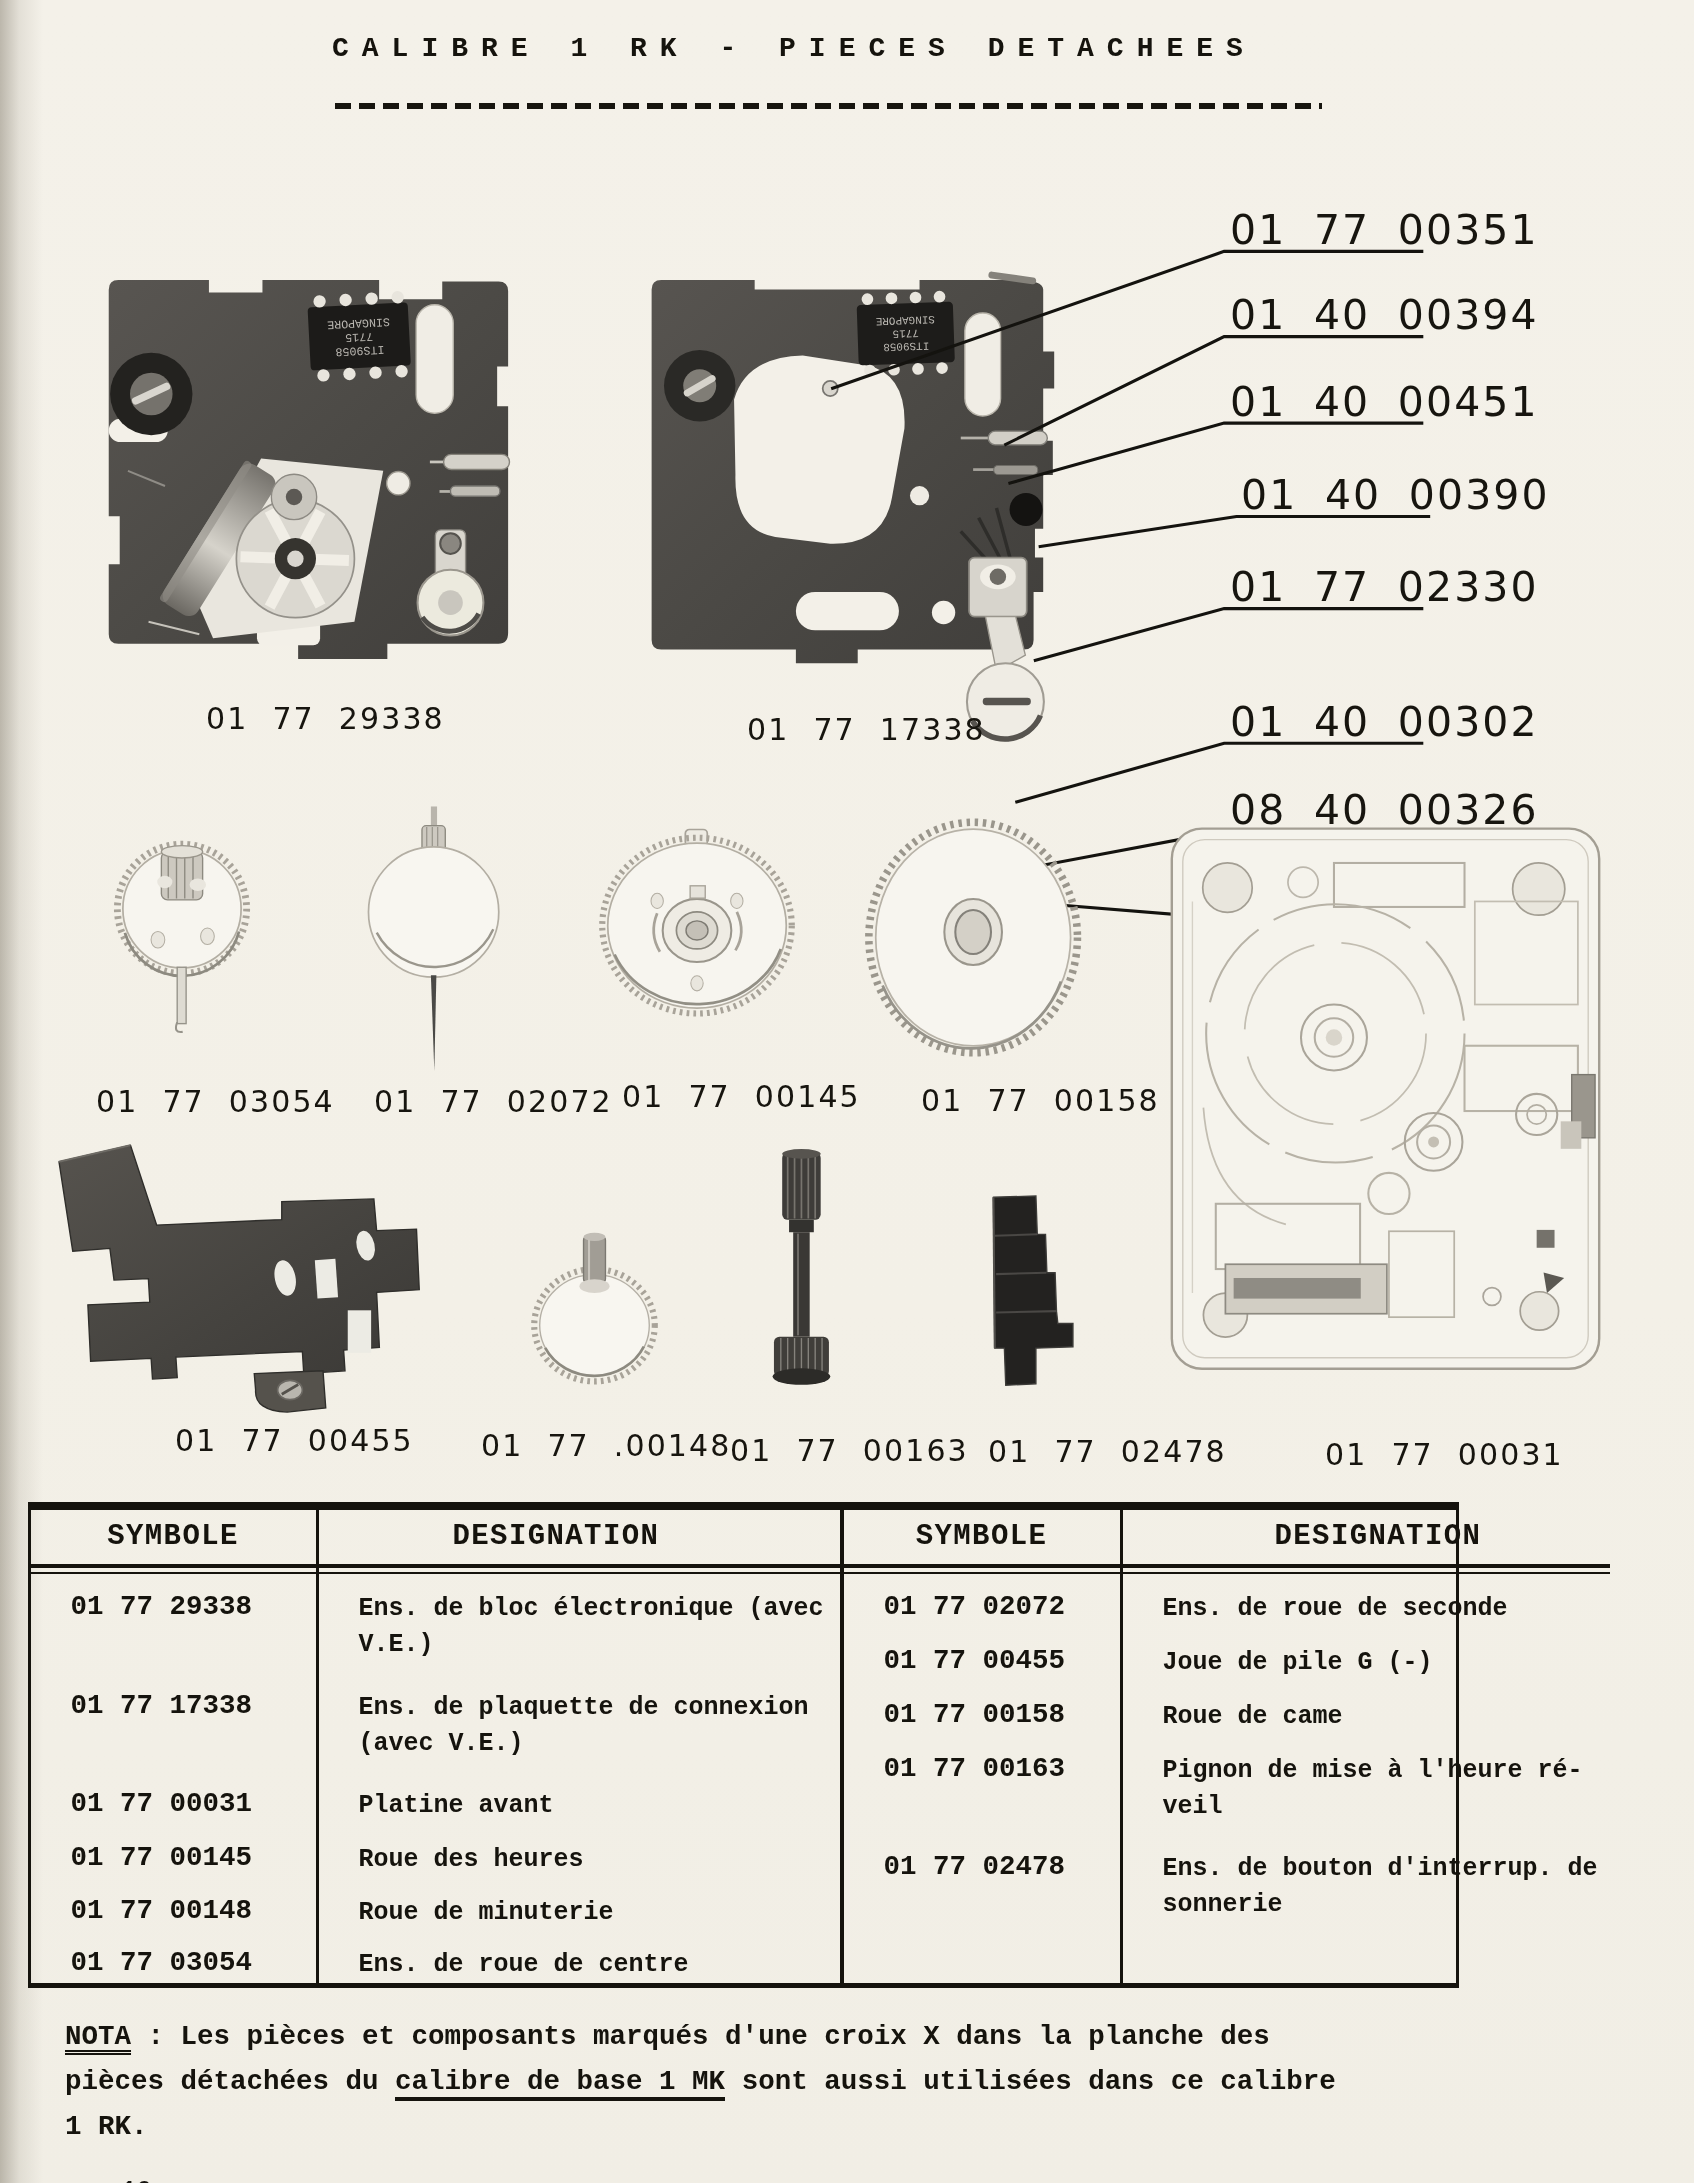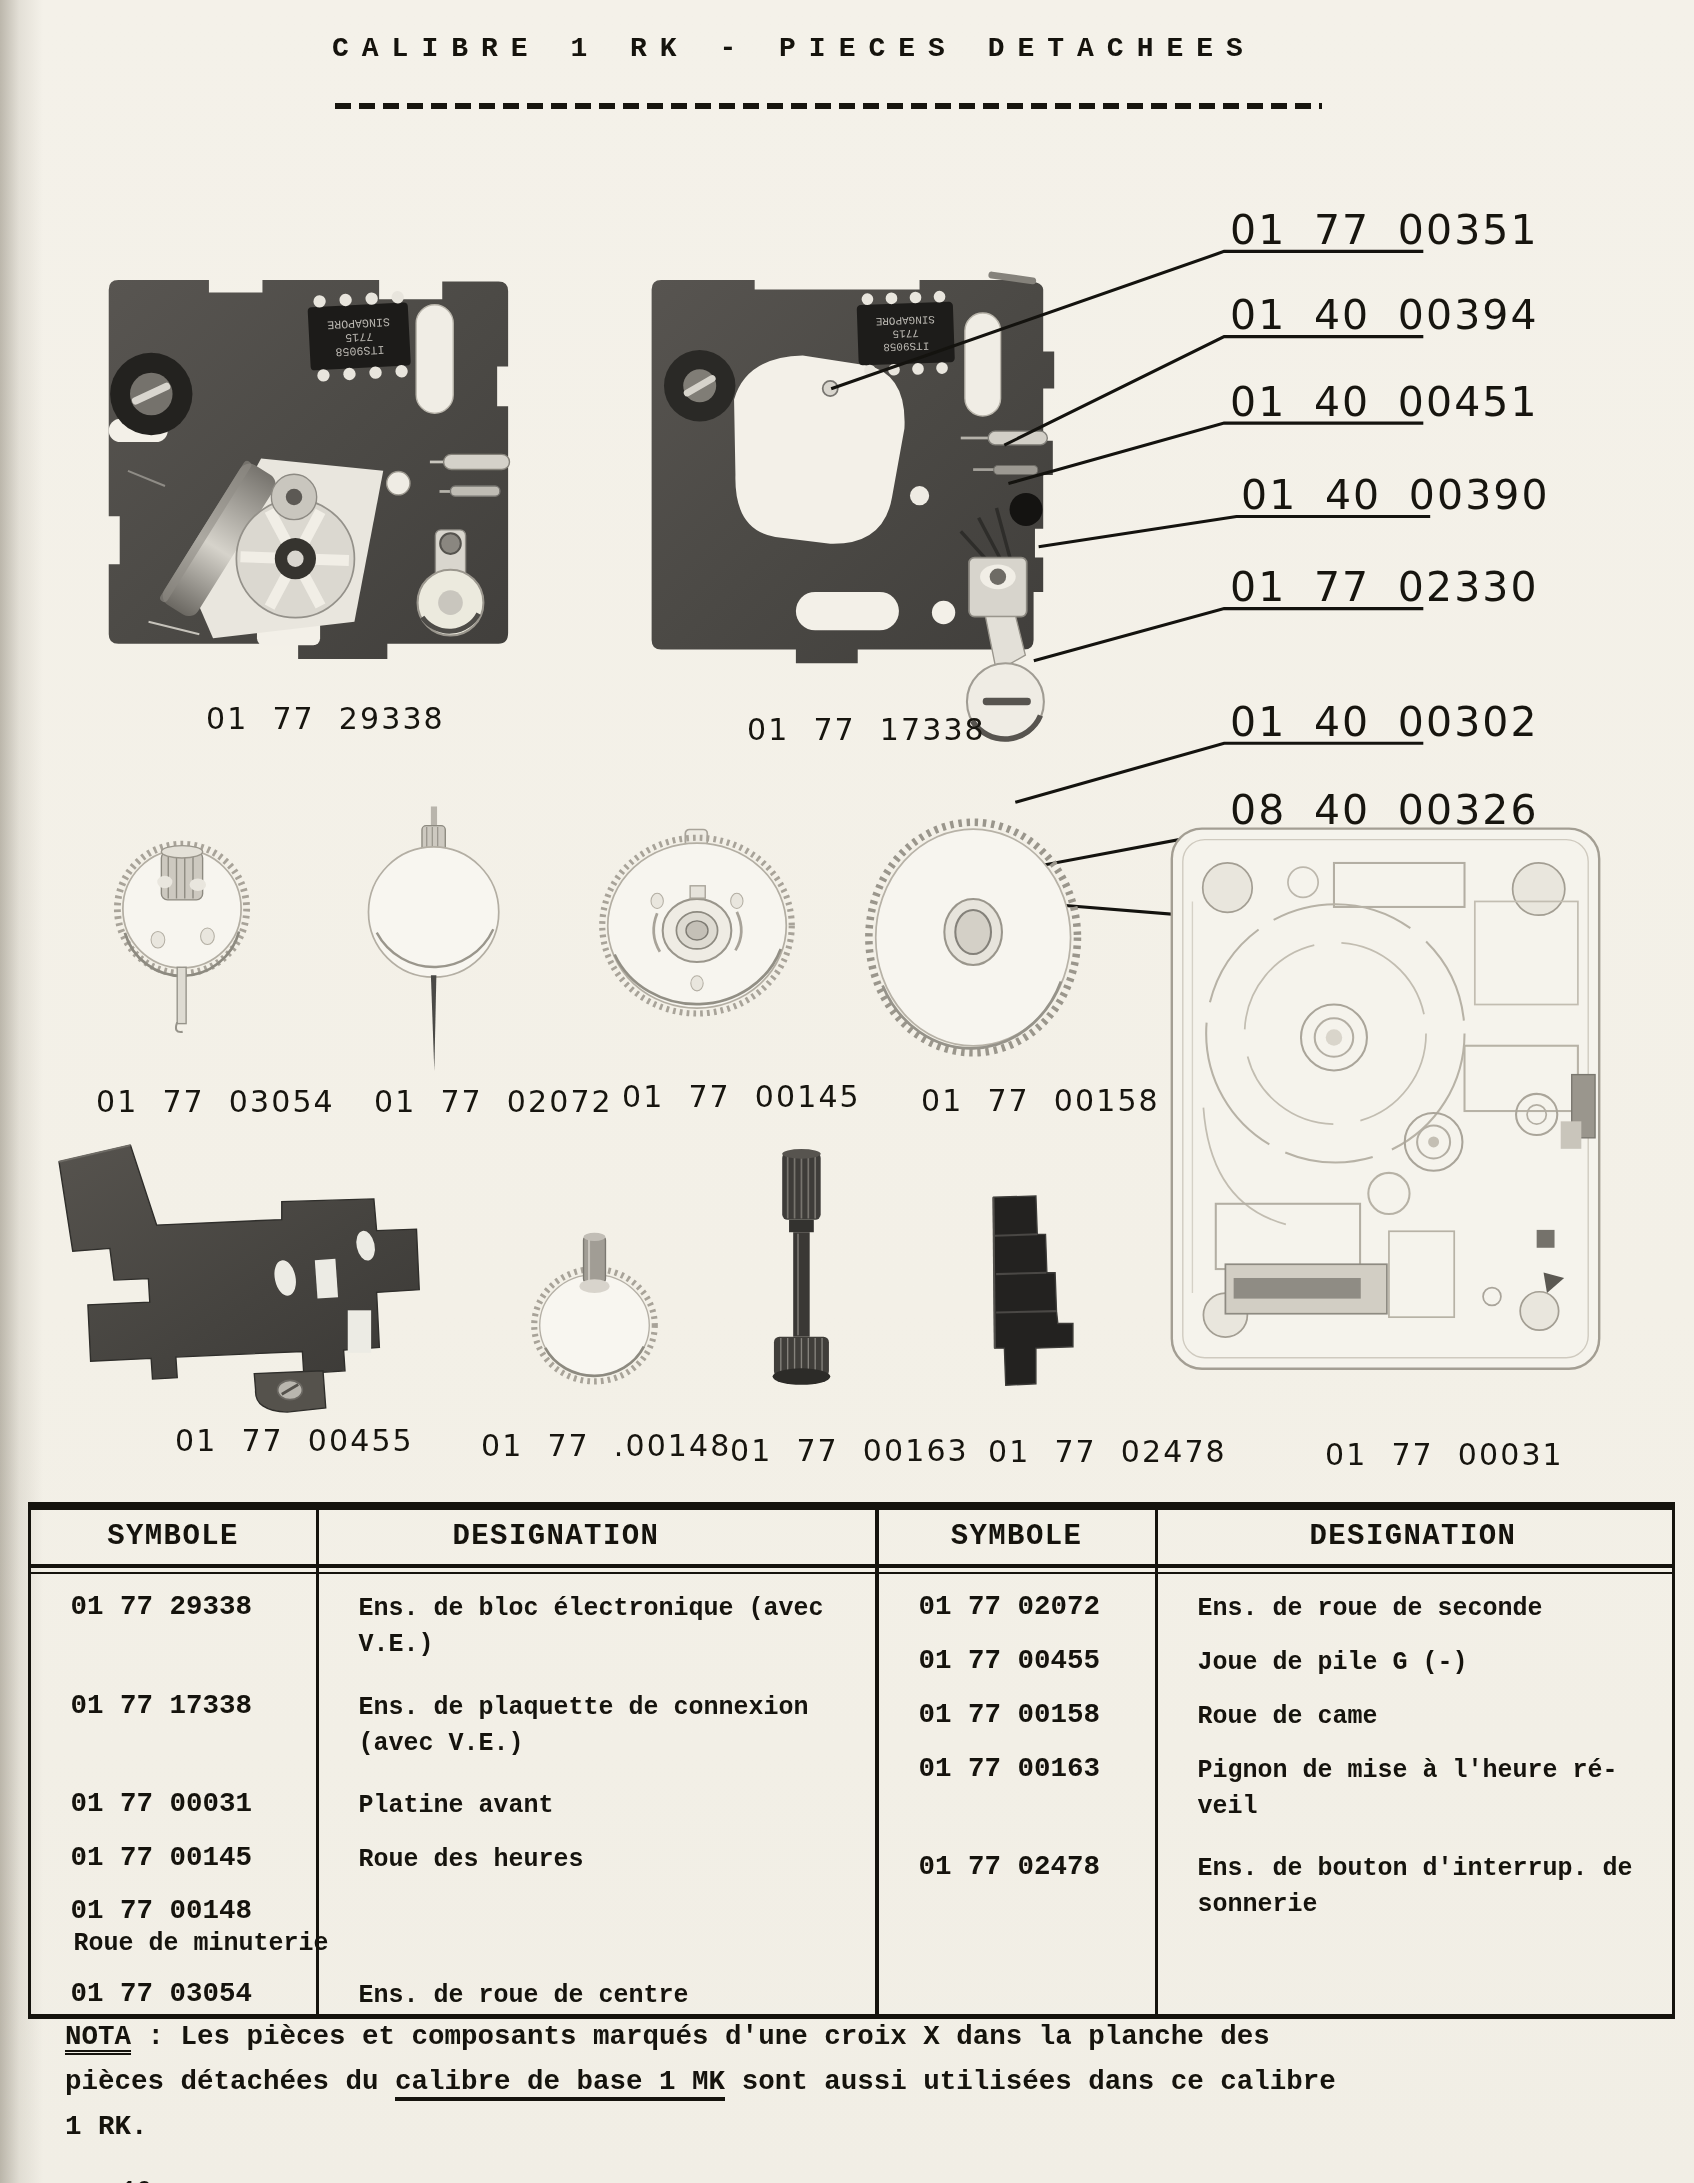--- a/index.html
+++ b/index.html
@@ -7,21 +7,21 @@
   .binding{position:absolute;left:0;top:0;bottom:0;width:43px;background:linear-gradient(90deg,rgba(104,96,80,.40),rgba(104,96,80,.12) 45%,rgba(104,96,80,0));}
   .type{font-family:"Liberation Mono","DejaVu Sans Mono",monospace;font-weight:700;color:#15130d;}
   .hand{font-family:"DejaVu Sans",sans-serif;font-weight:400;color:#17150f;letter-spacing:2.1px;word-spacing:12.4px;white-space:nowrap;}
   .abs{position:absolute;}
   .title{font-size:28px;letter-spacing:13px;white-space:nowrap;}
   .title-dash{position:absolute;height:6.2px;background:repeating-linear-gradient(90deg,#17150f 0 16.5px,transparent 16.5px 24px);}
   .callout{font-size:41px;}
   .cap{font-size:30px;}
   .overlay{position:absolute;left:0;top:0;pointer-events:none;}
   
-  .parts-table{position:absolute;left:27.5px;top:1502px;width:1647px;height:453px;display:flex;flex-direction:column;}
+  .parts-table{position:absolute;left:27.5px;top:1502px;width:1431px;height:453px;display:flex;flex-direction:column;}
   .ttopbar{height:7.6px;background:#15130d;flex:0 0 auto;}
   .tbotbar{height:4.1px;background:#15130d;flex:0 0 auto;}
   .tbody{flex:1 1 auto;display:flex;border-left:3.4px solid #15130d;border-right:3.4px solid #15130d;}
   .half{display:flex;flex-direction:column;}
   .half.left{width:844px;border-right:4.1px solid #15130d;}
   .half.right{flex:1;}
   .hrow{display:flex;position:relative;border-bottom:4.8px solid #15130d;height:54px;align-items:center;flex:0 0 auto;}
   .hrow::after{content:"";position:absolute;left:0;right:0;bottom:-10.3px;border-bottom:2.7px solid #15130d;}
   .hsym{font-size:29px;letter-spacing:1.4px;text-align:center;}
   .half.left .hsym{width:285px;}
@@ -382,21 +382,21 @@
           <div class="tdes">Ens. de plaquette de connexion (avec V.E.)</div>
         </div>
         <div class="trow" style="padding-top:26px;">
           <div class="tsym">01 77 00031</div>
           <div class="tdes">Platine avant</div>
         </div>
         <div class="trow" style="padding-top:18px;">
           <div class="tsym">01 77 00145</div>
           <div class="tdes">Roue des heures</div>
         </div>
-        <div class="trow" style="padding-top:16.5px;flex-direction:column;">
+        <div class="trow" style="padding-top:16.5px;">
           <div class="tsym">01 77 00148</div>
           <div class="tdes">Roue de minuterie</div>
         </div>
         <div class="trow" style="padding-top:16.5px;">
           <div class="tsym">01 77 03054</div>
           <div class="tdes">Ens. de roue de centre</div>
         </div>
         <div class="filler"></div>
       </div>
       <div class="half right" style="position:relative;">

